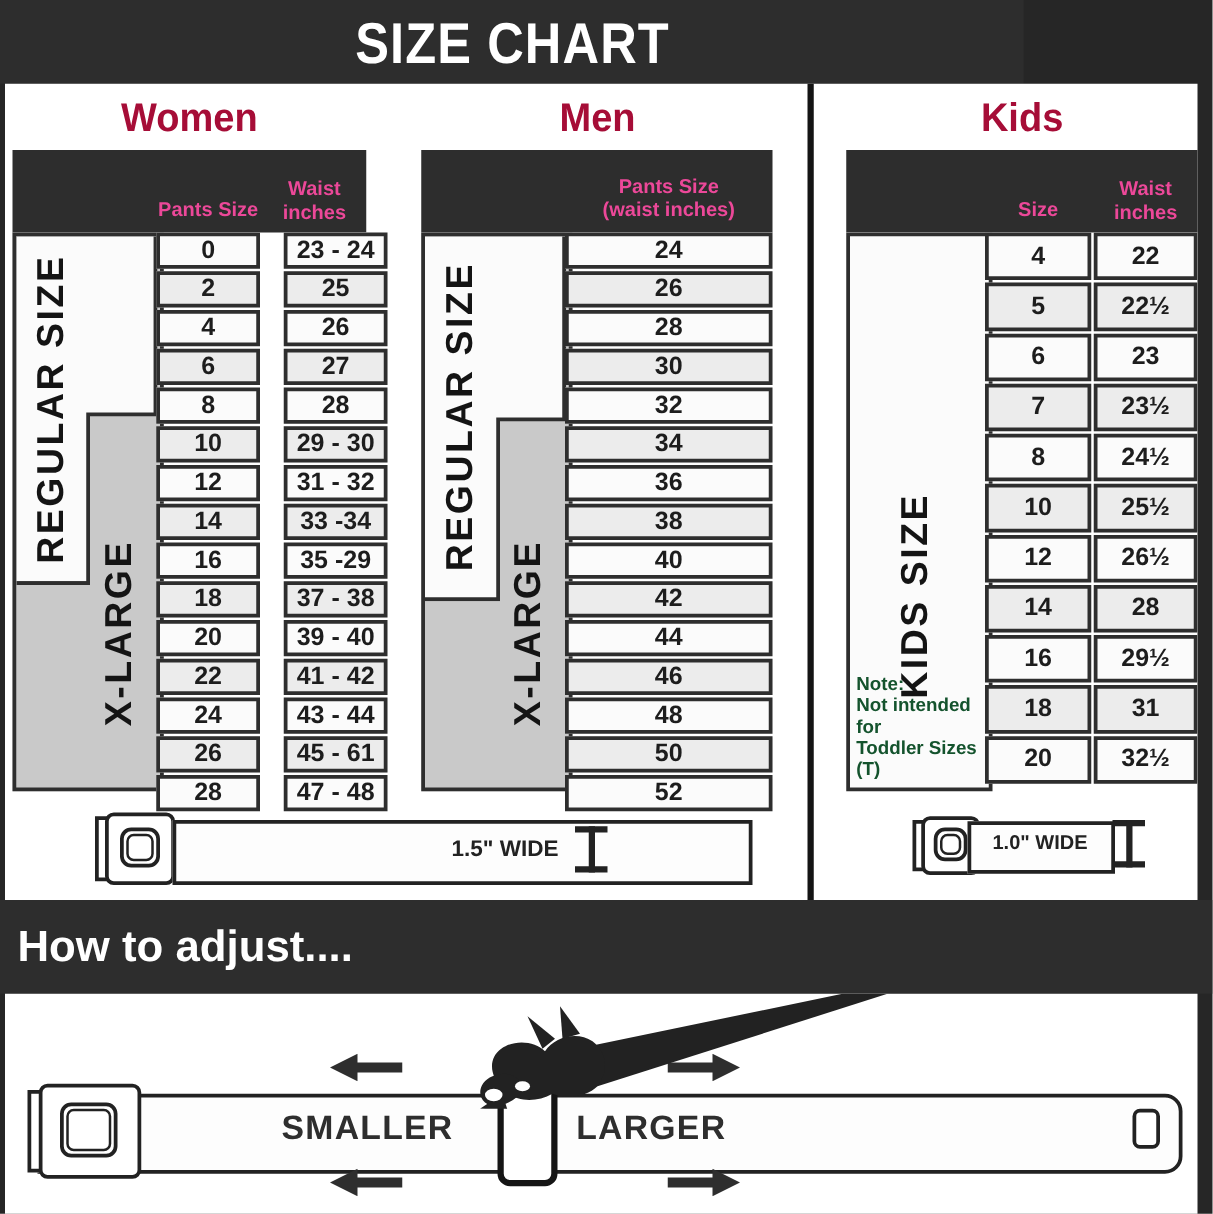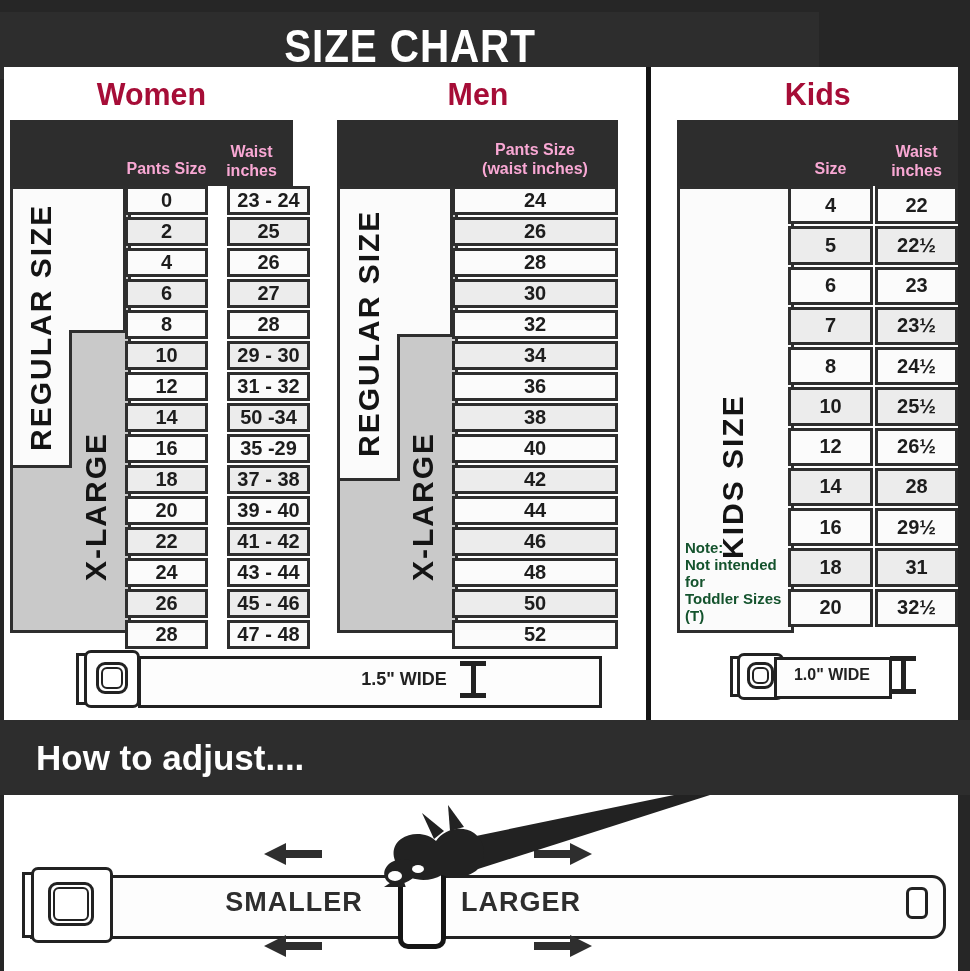--- a/index.html
+++ b/index.html
@@ -2,33 +2,33 @@
 <html><head>
 <meta charset="utf-8">
 <style>
   html,body{margin:0;padding:0;}
   body{width:970px;height:971px;background:#262626;position:relative;
        font-family:"Liberation Sans", sans-serif; overflow:hidden;}
   .abs{position:absolute;}
 
   
   .title-bar{left:0;top:0;width:819px;height:67px;background:#2d2d2d;color:#fff;
-    display:flex;align-items:center;justify-content:center;margin-top:12px;}
+    display:flex;align-items:center;justify-content:center;}
   .title-bar span{font-size:46px;font-weight:700;letter-spacing:1px;transform:scaleX(.88);}
 
   
   .panel-tables{left:4px;top:67px;width:954px;height:653px;background:#fff;}
   .divider{left:642px;top:0;width:5px;height:653px;background:#141414;}
 
   .section-title{top:6px;height:42px;display:flex;align-items:center;justify-content:center;
     color:#a60d37;font-weight:700;font-size:32px;}
   .section-title span{transform:scaleX(.95);}
 
   .thead{background:#2d2d2d;height:66px;}
-  .thead .hlab{position:absolute;color:#f9a8d4;font-weight:700;font-size:16px;line-height:19px;
+  .thead .hlab{position:absolute;color:#ec4899;font-weight:700;font-size:16px;line-height:19px;
     text-align:center;}
 
   .col{display:flex;flex-direction:column;gap:2px;}
   .cell{flex:1;border:3px solid #2e2e2e;background:#fbfbfb;display:flex;align-items:center;
     justify-content:center;font-weight:700;font-size:20px;color:#1d1d1d;}
   .cell.alt{background:#ececec;}
 
   .labelbox{background:#c9c9c9;border:3px solid #2e2e2e;}
   .shape{position:absolute;inset:0;}
   .vtext{position:absolute;display:flex;align-items:center;justify-content:center;
@@ -46,21 +46,21 @@
   .binner{position:absolute;border:3px solid #222;border-radius:9px;background:#fff;}
   .binner::after{content:'';position:absolute;inset:2px;border:2px solid #222;border-radius:6px;}
   .ibeam{position:absolute;}
   .ibeam .bar{position:absolute;left:0;right:0;height:5px;background:#222;}
   .ibeam .top{top:0}.ibeam .bot{bottom:0}
   .ibeam .stem{position:absolute;left:50%;margin-left:-2.5px;top:0;bottom:0;width:5px;background:#222;}
 
   
   .bar-adjust{left:0;top:720px;width:970px;height:75px;background:#2d2d2d;color:#fff;
     display:flex;align-items:center;}
-  .bar-adjust span{font-size:35px;font-weight:700;padding-left:36px;}
+  .bar-adjust span{font-size:35px;font-weight:700;padding-left:14px;}
   .panel-adjust{left:4px;top:795px;width:954px;height:192px;background:#fff;}
   .adj-word{position:absolute;top:92px;font-size:27px;font-weight:700;color:#2e2e2e;
     letter-spacing:1px;text-align:center;}
   .slider{position:absolute;left:394px;top:70px;width:38px;height:74px;background:#fff;
     border:5px solid #151515;border-radius:10px;}
   .tip-hole{position:absolute;left:902px;top:92px;width:16px;height:26px;background:#fff;
     border:3px solid #222;border-radius:6px;}
 </style>
 </head>
 <body>
@@ -116,27 +116,27 @@
       <div class="cell">28</div>
     </div>
   <div class="abs col" style="left:206px;top:119px;width:83px;height:441px;padding-left:17px;">
       <div class="cell">23 - 24</div>
       <div class="cell alt">25</div>
       <div class="cell">26</div>
       <div class="cell alt">27</div>
       <div class="cell">28</div>
       <div class="cell alt">29 - 30</div>
       <div class="cell">31 - 32</div>
-      <div class="cell alt">50 -34</div>
+      <div class="cell alt">33 -34</div>
       <div class="cell">35 -29</div>
       <div class="cell alt">37 - 38</div>
       <div class="cell">39 - 40</div>
       <div class="cell alt">41 - 42</div>
       <div class="cell">43 - 44</div>
-      <div class="cell alt">45 - 46</div>
+      <div class="cell alt">45 - 61</div>
       <div class="cell">47 - 48</div>
     </div>
 
   <div class="abs thead" style="left:333px;top:53px;width:281px;">
     <div class="hlab" style="left:115px;width:166px;bottom:8px;">
       <div>Pants Size</div>
       <div>(waist inches)</div>
     </div>
   </div>
 

